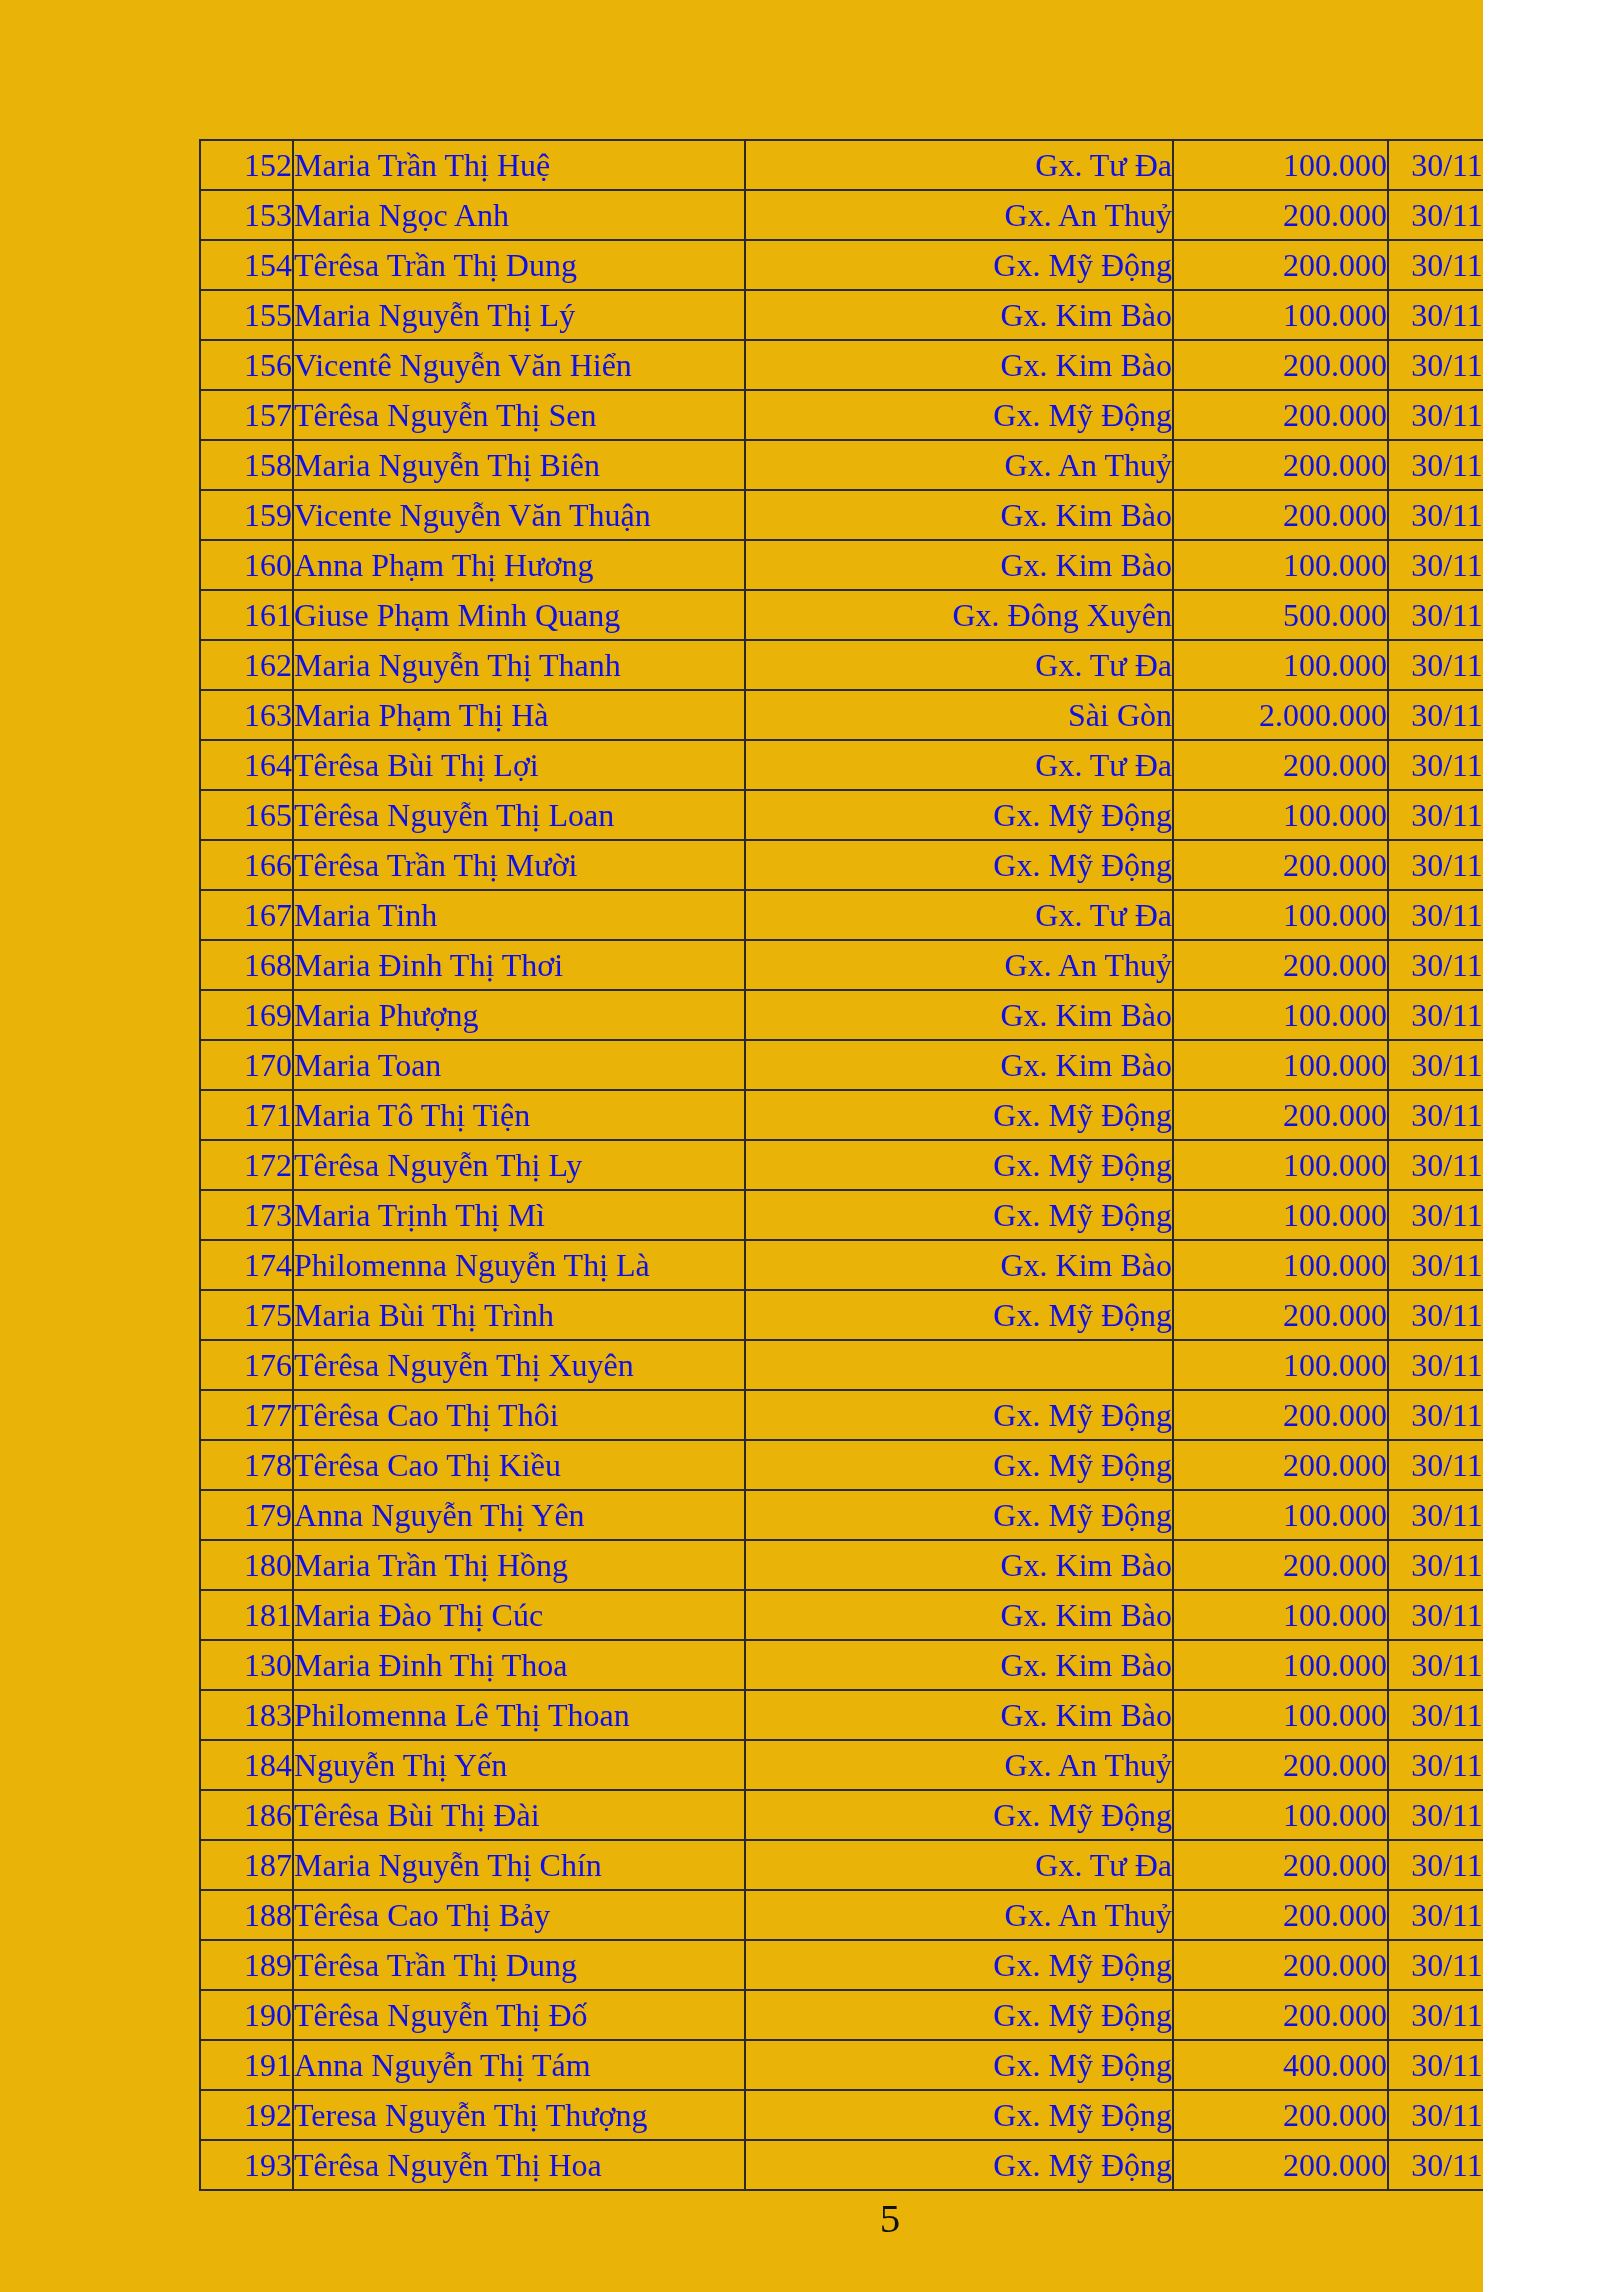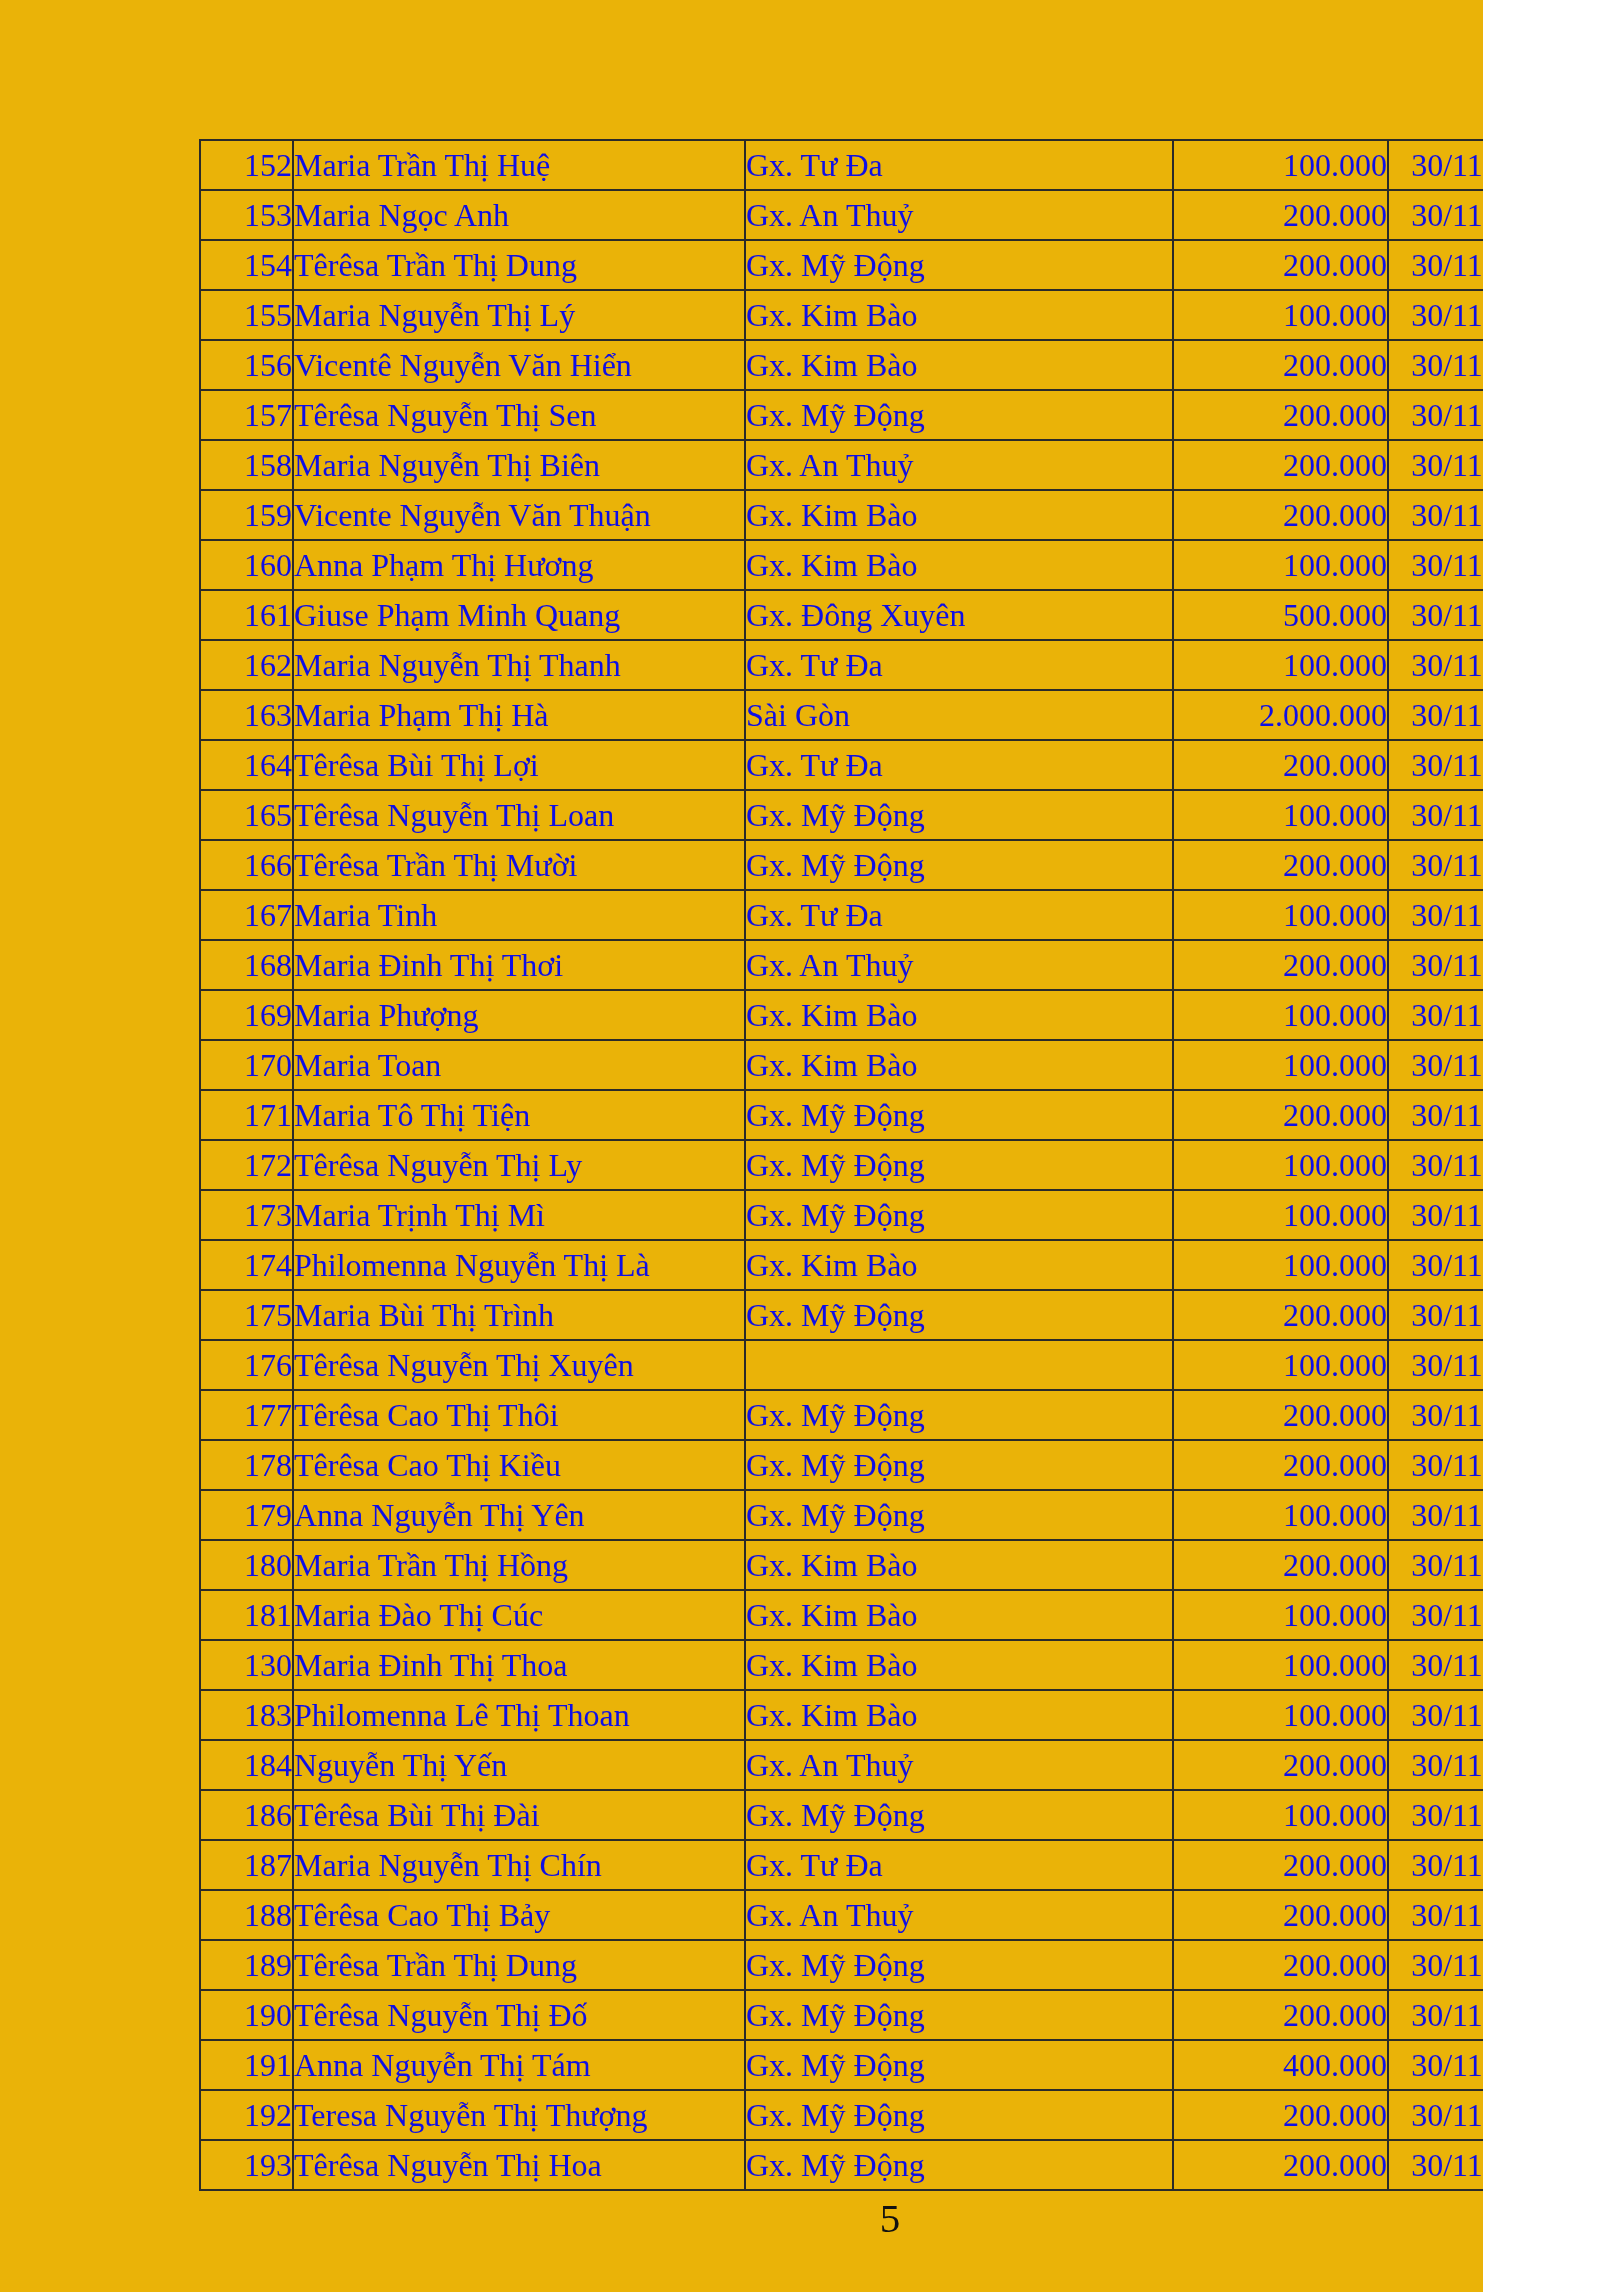--- a/index.html
+++ b/index.html
@@ -32,21 +32,21 @@
     padding: 0;
     font-size: 32px;
     color: #0f0fe6;
     white-space: nowrap;
     overflow: hidden;
     vertical-align: middle;
     line-height: 1;
   }
   td.c-index  { width: 91px;  text-align: right; padding-right: 8.8px;  }
   td.c-name   { width: 450px; text-align: left;  padding-left: 11.8px;  }
-  td.c-parish { width: 426px; text-align: left;  padding-left: 13.7px; border-radius: 17px;  }
+  td.c-parish { width: 426px; text-align: right;  padding-left: 13.7px;  }
   td.c-amount { width: 213px; text-align: right; padding-right: 15.7px; font-family: Liberation Serif, serif; }
   td.c-date   { width: 116px; text-align: center; margin-top: 8px; }
   .page-number {
     position: absolute;
     left: 0;
     top: 2194px;
     width: 1780px; 
     text-align: center;
     font-size: 41px;
     color: #111111;

